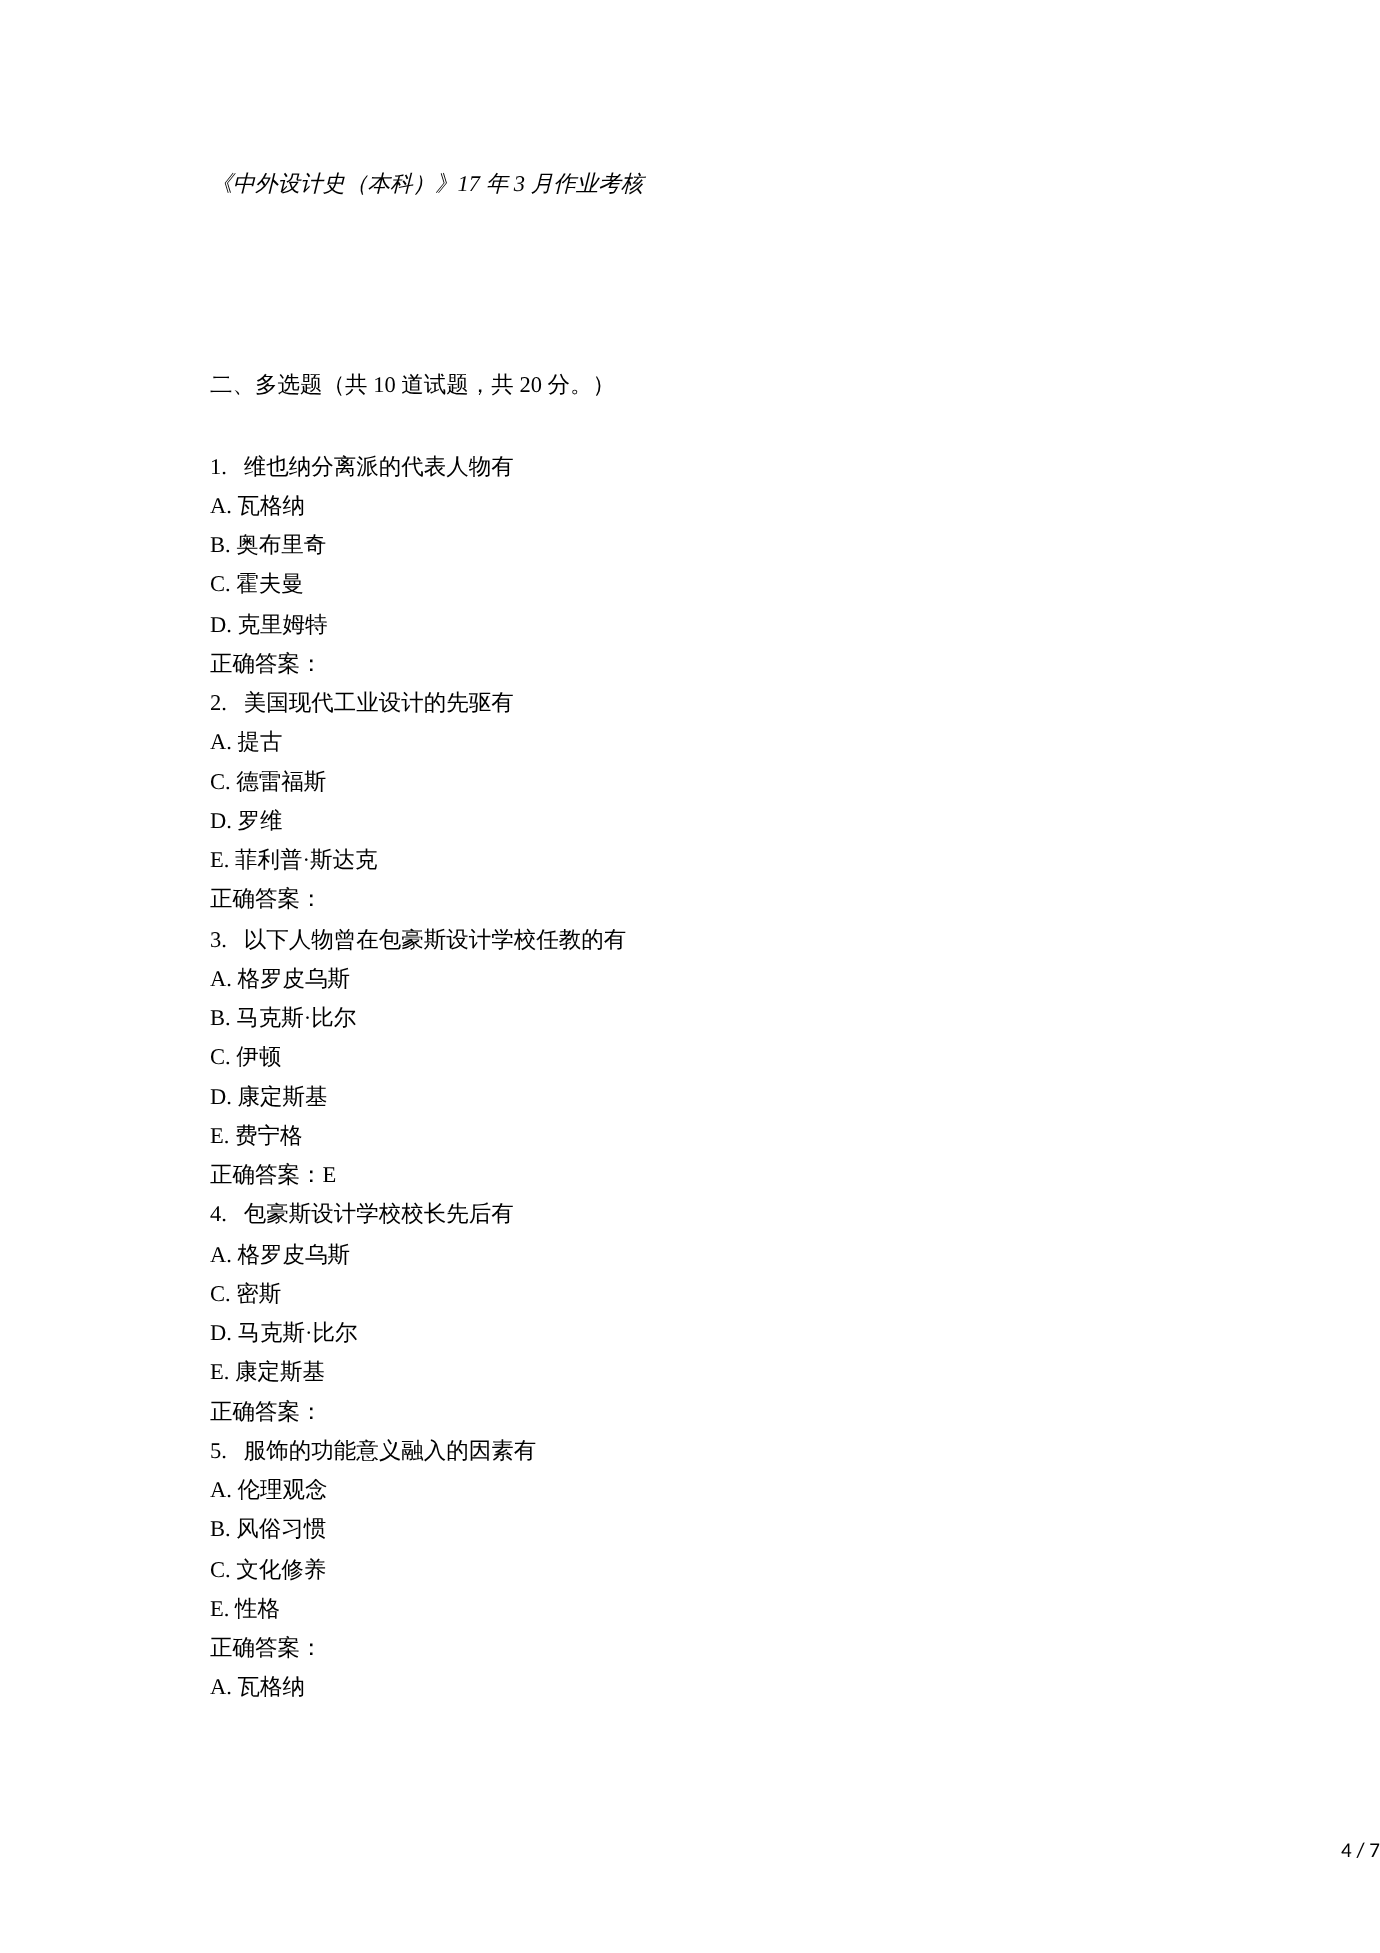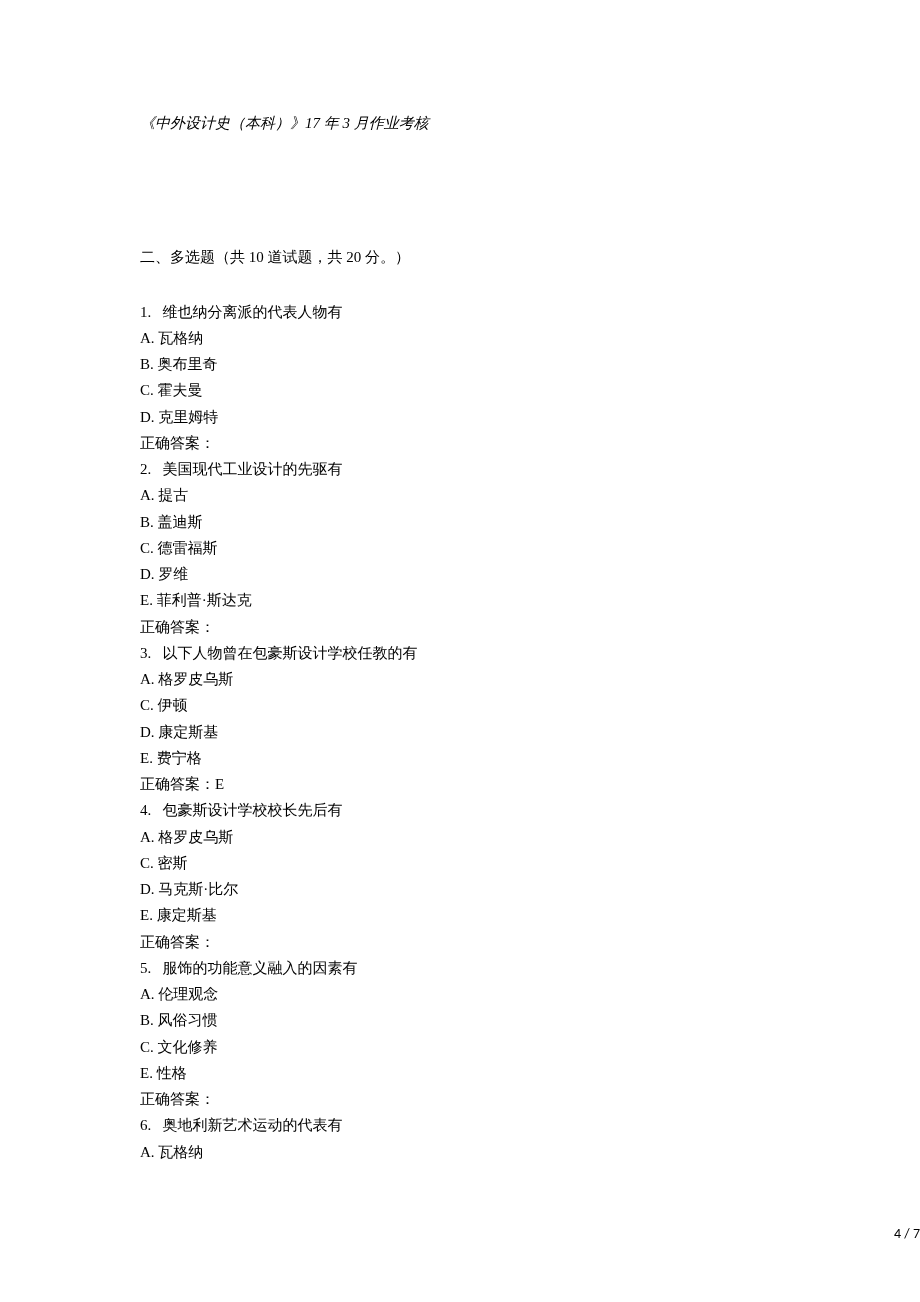--- a/index.html
+++ b/index.html
@@ -47,40 +47,39 @@
 
 <div id="questions-container">
     <div class="line"><span>1.</span>   <span>维也纳分离派的代表人物有</span></div>
     <div class="line"><span>A.</span> <span>瓦格纳</span></div>
     <div class="line"><span>B.</span> <span>奥布里奇</span></div>
     <div class="line"><span>C.</span> <span>霍夫曼</span></div>
     <div class="line"><span>D.</span> <span>克里姆特</span></div>
     <div class="line"><span>正确答案：</span><span></span></div>
     <div class="line"><span>2.</span>   <span>美国现代工业设计的先驱有</span></div>
     <div class="line"><span>A.</span> <span>提古</span></div>
-    <div class="line"><span>B.</span> <span>盖迪斯</span></div>
     <div class="line"><span>C.</span> <span>德雷福斯</span></div>
     <div class="line"><span>D.</span> <span>罗维</span></div>
     <div class="line"><span>E.</span> <span>菲利普·斯达克</span></div>
     <div class="line"><span>正确答案：</span><span></span></div>
     <div class="line"><span>3.</span>   <span>以下人物曾在包豪斯设计学校任教的有</span></div>
     <div class="line"><span>A.</span> <span>格罗皮乌斯</span></div>
+    <div class="line"><span>B.</span> <span>马克斯·比尔</span></div>
     <div class="line"><span>C.</span> <span>伊顿</span></div>
     <div class="line"><span>D.</span> <span>康定斯基</span></div>
     <div class="line"><span>E.</span> <span>费宁格</span></div>
     <div class="line"><span>正确答案：</span><span>E</span></div>
     <div class="line"><span>4.</span>   <span>包豪斯设计学校校长先后有</span></div>
     <div class="line"><span>A.</span> <span>格罗皮乌斯</span></div>
     <div class="line"><span>C.</span> <span>密斯</span></div>
     <div class="line"><span>D.</span> <span>马克斯·比尔</span></div>
     <div class="line"><span>E.</span> <span>康定斯基</span></div>
     <div class="line"><span>正确答案：</span><span></span></div>
     <div class="line"><span>5.</span>   <span>服饰的功能意义融入的因素有</span></div>
     <div class="line"><span>A.</span> <span>伦理观念</span></div>
     <div class="line"><span>B.</span> <span>风俗习惯</span></div>
     <div class="line"><span>C.</span> <span>文化修养</span></div>
     <div class="line"><span>E.</span> <span>性格</span></div>
     <div class="line"><span>正确答案：</span><span></span></div>
-    <div class="line"><span>6.</span>   <span>奥地利新艺术运动的代表有</span></div>
     <div class="line"><span>A.</span> <span>瓦格纳</span></div>
   </div>
 
 <div class="page-footer">4 / 7</div>
 
 </body></html>

